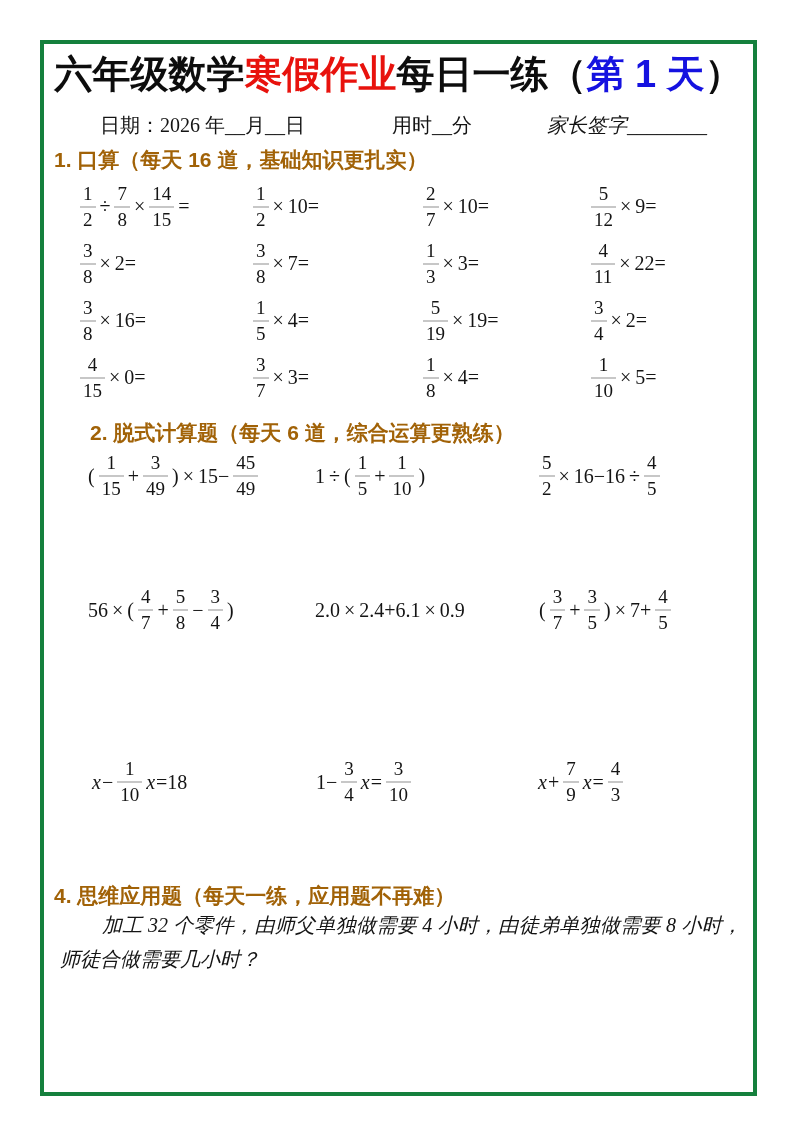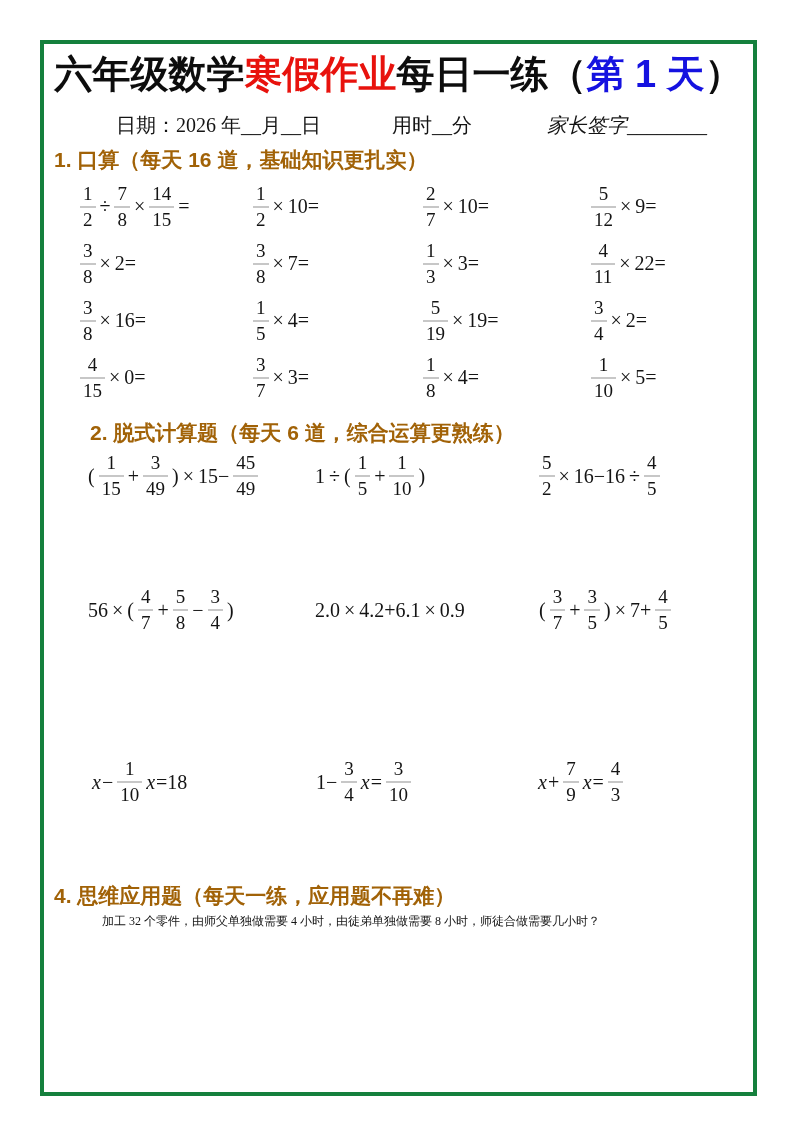--- a/index.html
+++ b/index.html
@@ -21,21 +21,21 @@
     position: absolute; top: 4px; left: 0; width: 100%;
     text-align: center;
     font-family: "Liberation Sans", sans-serif;
     font-weight: bold;
     font-size: 38px; line-height: 52px;
     white-space: nowrap;
     color: #0d0d0d;
   }
   .meta-line { position: absolute; top: 68px; left: 0; width: 100%; height: 30px; font-size: 20px; }
   .meta-line span { position: absolute; white-space: nowrap; }
-  .meta-date { left: 72px; font-family: Liberation Serif, serif; }
+  .meta-date { left: 56px; font-family: Liberation Serif, serif; }
   .meta-time { left: 348px; }
   .meta-sig  { left: 503px; font-style: italic; }
 
   .sec-head {
     position: absolute; left: 10px;
     font-family: "Liberation Sans", sans-serif;
     font-weight: bold;
     font-size: 21px; line-height: 28px;
     white-space: nowrap;
     color: #a16207;
@@ -70,23 +70,24 @@
   .frac {
     display: inline-flex; flex-direction: column; align-items: center;
     margin: 0 2px; line-height: 1;
     font-size: 19px;
   }
   .frac .num, .frac .den { padding: 1px 3px; line-height: 1.05; }
   .frac .fbar { align-self: stretch; height: 2px; background: #c7c7c7; margin: 1px 0; }
 
   .word-text {
     position: absolute; top: 864px; left: 16px; width: 682px;
-    font-size: 12px; line-height: 26px;
+    font-size: 20px; line-height: 34px;
     text-indent: 42px;
     text-align: justify;
+    font-style: italic;
   }
 </style>
 </head>
 <body>
 
 <div class="sheet">
 
   <div class="title">
     <span>六年级数学</span><span style="color: rgb(232, 18, 13);">寒假作业</span><span>每日一练</span><span>（</span><span style="color: rgb(21, 18, 224);">第 1 天</span><span>）</span>
   </div>
@@ -331,21 +332,21 @@
         <span class="frac">
           <span class="num">3</span>
           <span class="fbar"></span>
           <span class="den">4</span>
         </span>
         <span class="mtok">)</span>
       </div>
     <div class="cell">
         <span class="mtok">2.0</span>
         <span class="mtok">×</span>
-        <span class="mtok">4.2+6.1</span>
+        <span class="mtok">2.4+6.1</span>
         <span class="mtok">×</span>
         <span class="mtok">0.9</span>
       </div>
     <div class="cell">
         <span class="mtok">(</span>
         <span class="frac">
           <span class="num">3</span>
           <span class="fbar"></span>
           <span class="den">7</span>
         </span>

